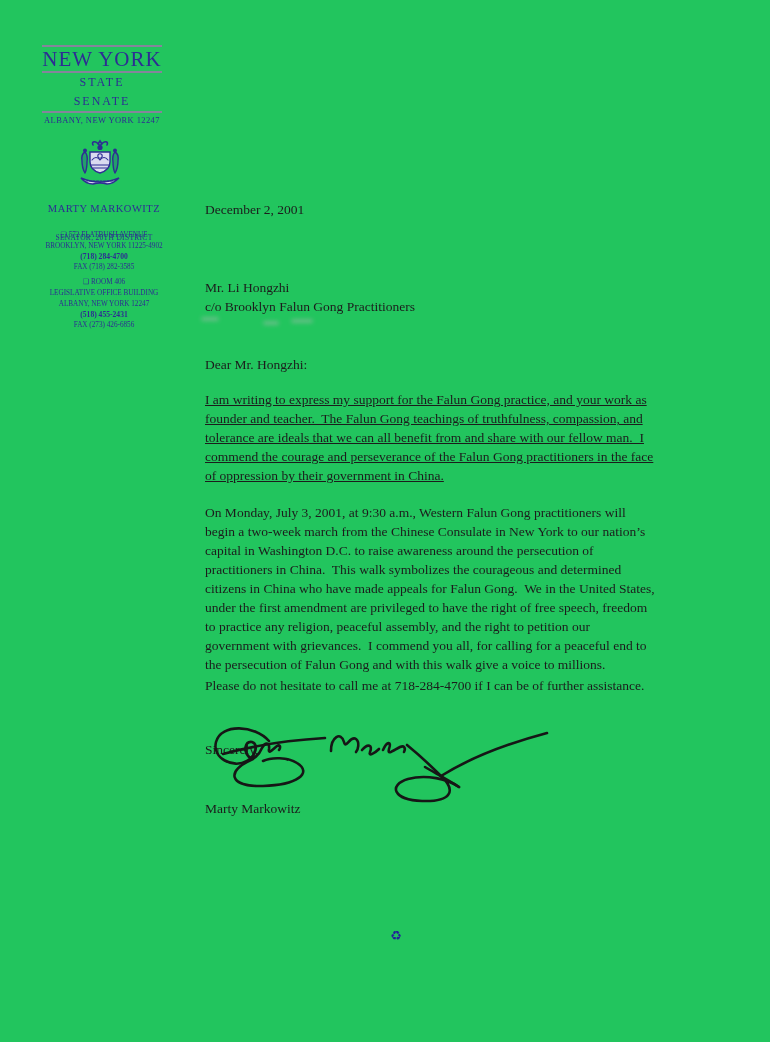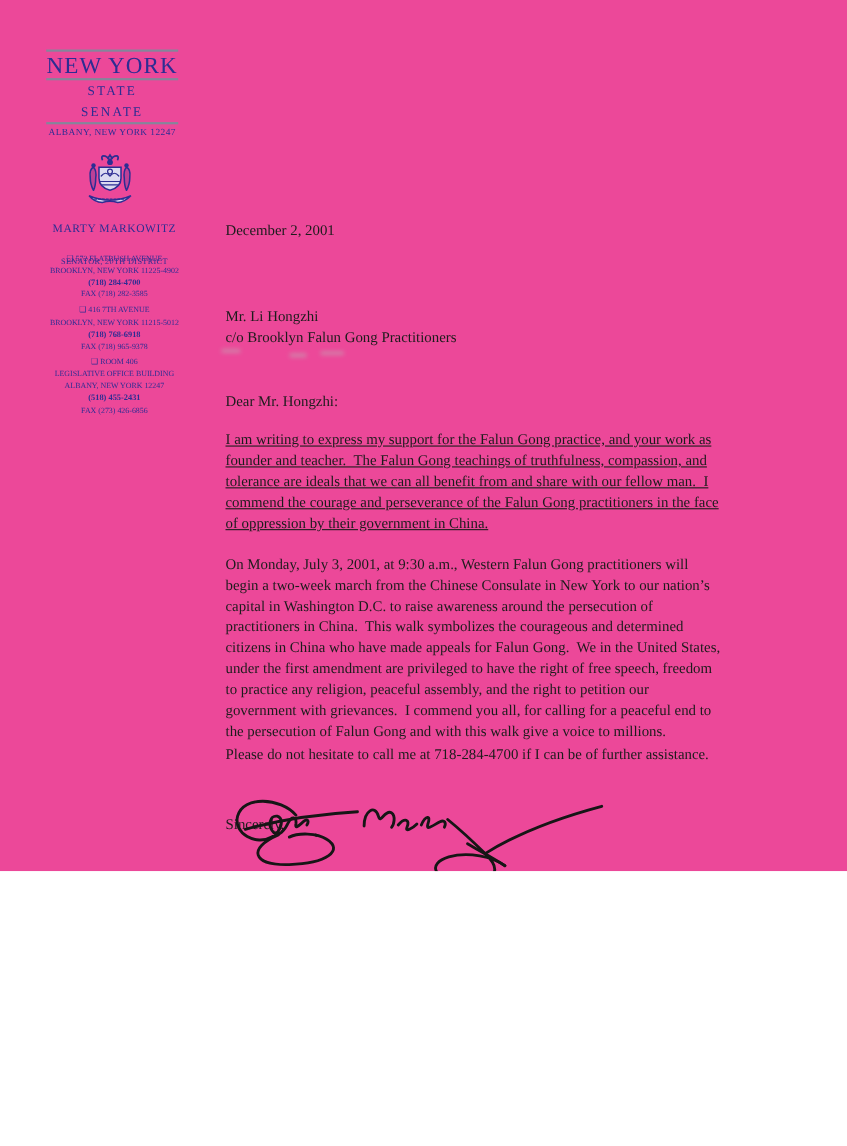--- a/index.html
+++ b/index.html
@@ -1,18 +1,18 @@
 <!DOCTYPE html>
 <html><head>
 <meta charset="utf-8">
 <style>
   html,body { margin:0; padding:0; background:#ffffff; }
   .page {
-    position:relative; width:770px; height:792px;
-    background:#ec4899; overflow:hidden;
+    position:relative; width:770px; height:1042px;
+    background:#22c55e; overflow:hidden;
     font-family:"Liberation Serif", serif;
     color:#1c1c1c;
   }
   
   .letterhead {
     position:absolute; left:42px; top:45px; width:120px;
     text-align:center; color:#2d2d93;
   }
   .lh-rule { height:2px; background:#85859b; }
   .lh-line1 { font-size:21px; line-height:24px; letter-spacing:1px; }
@@ -99,26 +99,20 @@
   </div>
 
   <div class="offices">
     <div class="office">
       <div class="office-address">❑ 572 FLATBUSH AVENUE
 BROOKLYN, NEW YORK 11225-4902</div>
       <div class="office-phone">(718) 284-4700</div>
       <div class="office-fax">FAX (718) 282-3585</div>
     </div>
     <div class="office">
-      <div class="office-address">❑ 416 7TH AVENUE
-BROOKLYN, NEW YORK 11215-5012</div>
-      <div class="office-phone">(718) 768-6918</div>
-      <div class="office-fax">FAX (718) 965-9378</div>
-    </div>
-    <div class="office">
       <div class="office-address">❑ ROOM 406
 LEGISLATIVE OFFICE BUILDING
 ALBANY, NEW YORK 12247</div>
       <div class="office-phone">(518) 455-2431</div>
       <div class="office-fax">FAX (273) 426-6856</div>
     </div>
   </div>
 
   <div class="body-col">
     <div class="date">December 2, 2001</div>

